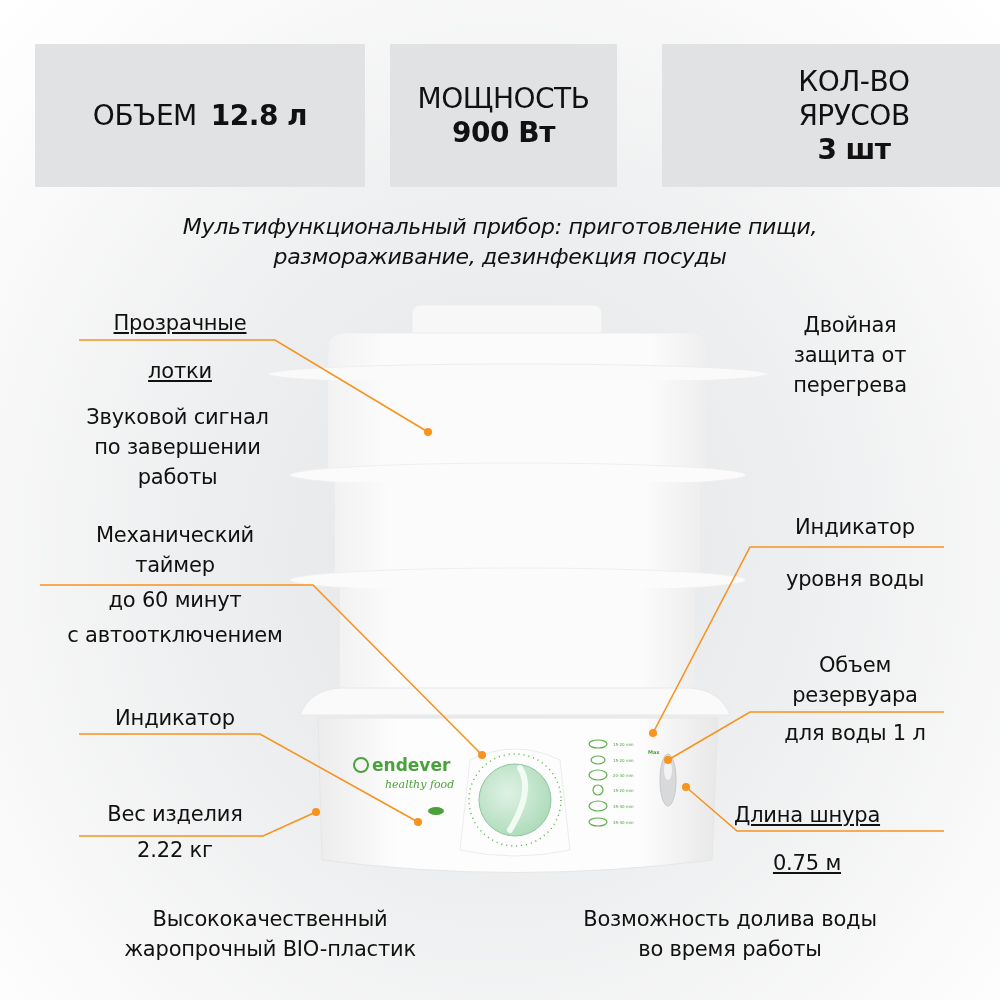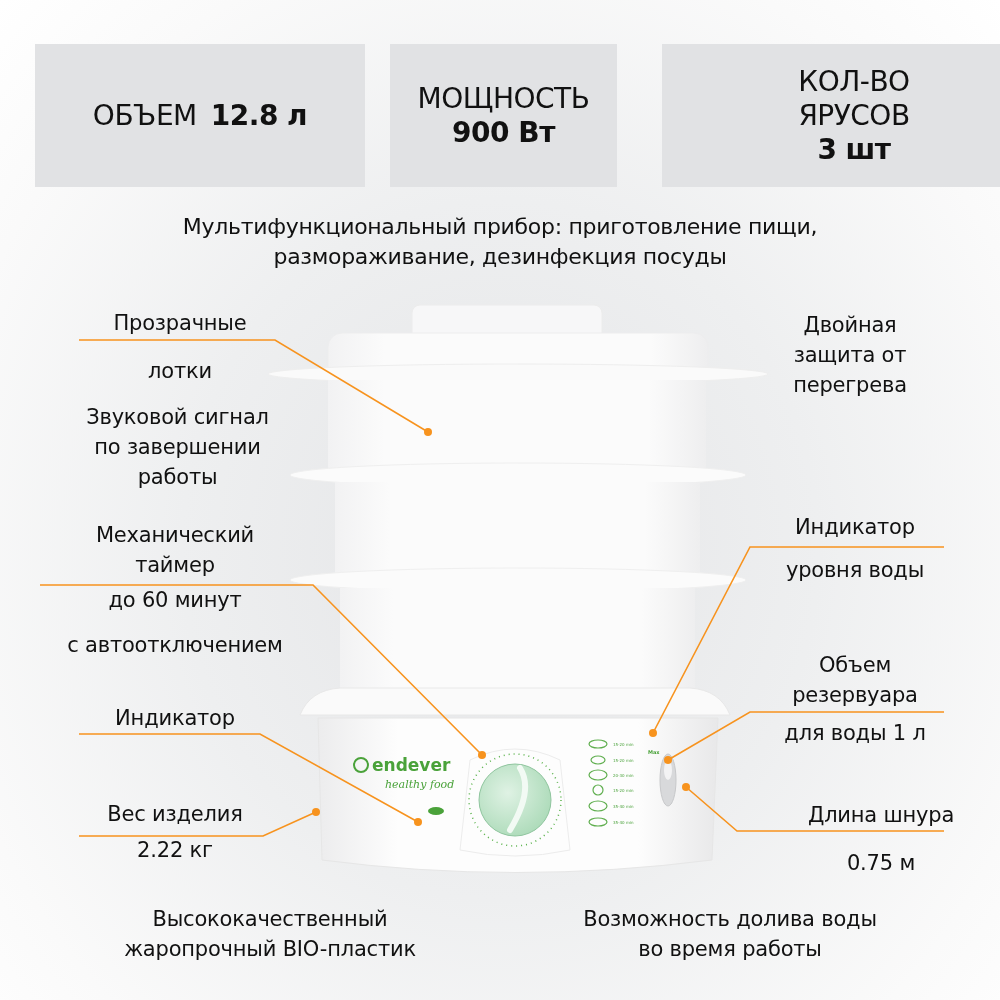--- a/index.html
+++ b/index.html
@@ -18,21 +18,21 @@
     }
     .spec-box .lbl { font-weight: normal; }
     .spec-box .val { font-weight: bold; }
     .spec-box.inline { flex-direction: row; gap: 14px; }
     #box1 { left: 35px; width: 330px; }
     #box2 { left: 390px; width: 227px; }
     #box3 { left: 662px; width: 384px; }
 
     .subtitle {
       position: absolute; left: 60px; width: 880px; top: 212px;
-      text-align: center; font-size: 22px; line-height: 30px; letter-spacing: -0.3px;
+      text-align: center; font-size: 22px; line-height: 30px; letter-spacing: -0.3px; font-style: italic;
     }
     .label {
       position: absolute; text-align: center; font-size: 21px; line-height: 30px; color: #111;
       letter-spacing: -0.2px;
     }
     svg.leaders { position: absolute; left: 0; top: 0; width: 1000px; height: 1000px; pointer-events: none; }
 
     
     .steamer { position: absolute; left: 0; top: 0; width: 1000px; height: 1000px; }
   </style>
@@ -143,58 +143,58 @@
     <circle cx="428" cy="432" r="4"></circle>
     <circle cx="482" cy="755" r="4"></circle>
     <circle cx="418" cy="822" r="4"></circle>
     <circle cx="316" cy="812" r="4"></circle>
     <circle cx="653" cy="733" r="4"></circle>
     <circle cx="668" cy="760" r="4"></circle>
     <circle cx="686" cy="787" r="4"></circle>
   </g>
 </svg>
 
-<div class="label" style="left:60px; top:308px; width:240px;">
+<div class="label" style="left:60px; top:308px; width:240px;text-decoration:underline;">
   <div>Прозрачные</div>
   <div style="margin-top:18px">лотки</div>
 </div>
 <div class="label" style="left:50px; top:402px; width:255px;">
   <div>Звуковой сигнал</div>
   <div>по завершении</div>
   <div>работы</div>
 </div>
 <div class="label" style="left:30px; top:520px; width:290px;">
   <div>Механический</div>
   <div>таймер</div>
   <div style="margin-top:5px">до 60 минут</div>
-  <div style="margin-top:15px">с автоотключением</div>
+  <div style="margin-top:5px">с автоотключением</div>
 </div>
 <div class="label" style="left:70px; top:703px; width:210px;">
   <div>Индикатор</div>
 </div>
 <div class="label" style="left:70px; top:799px; width:210px;">
   <div>Вес изделия</div>
   <div style="margin-top:6px">2.22 кг</div>
 </div>
 
 <div class="label" style="left:740px; top:310px; width:220px;">
   <div>Двойная</div>
   <div>защита от</div>
   <div>перегрева</div>
 </div>
 <div class="label" style="left:755px; top:512px; width:200px;">
   <div>Индикатор</div>
-  <div style="margin-top:13px">уровня воды</div>
+  <div style="margin-top:22px">уровня воды</div>
 </div>
 <div class="label" style="left:750px; top:650px; width:210px;">
   <div>Объем</div>
   <div>резервуара</div>
   <div style="margin-top:8px">для воды 1 л</div>
 </div>
-<div class="label" style="left:776px; top:800px; width:210px;">
+<div class="label" style="left:702px; top:800px; width:210px;text-decoration:underline;">
   <div>Длина шнура</div>
   <div style="margin-top:18px">0.75 м</div>
 </div>
 
 <div class="label" style="left:80px; top:904px; width:380px;">
   <div>Высококачественный</div>
   <div>жаропрочный BIO-пластик</div>
 </div>
 <div class="label" style="left:520px; top:904px; width:420px;">
   <div>Возможность долива воды</div>

